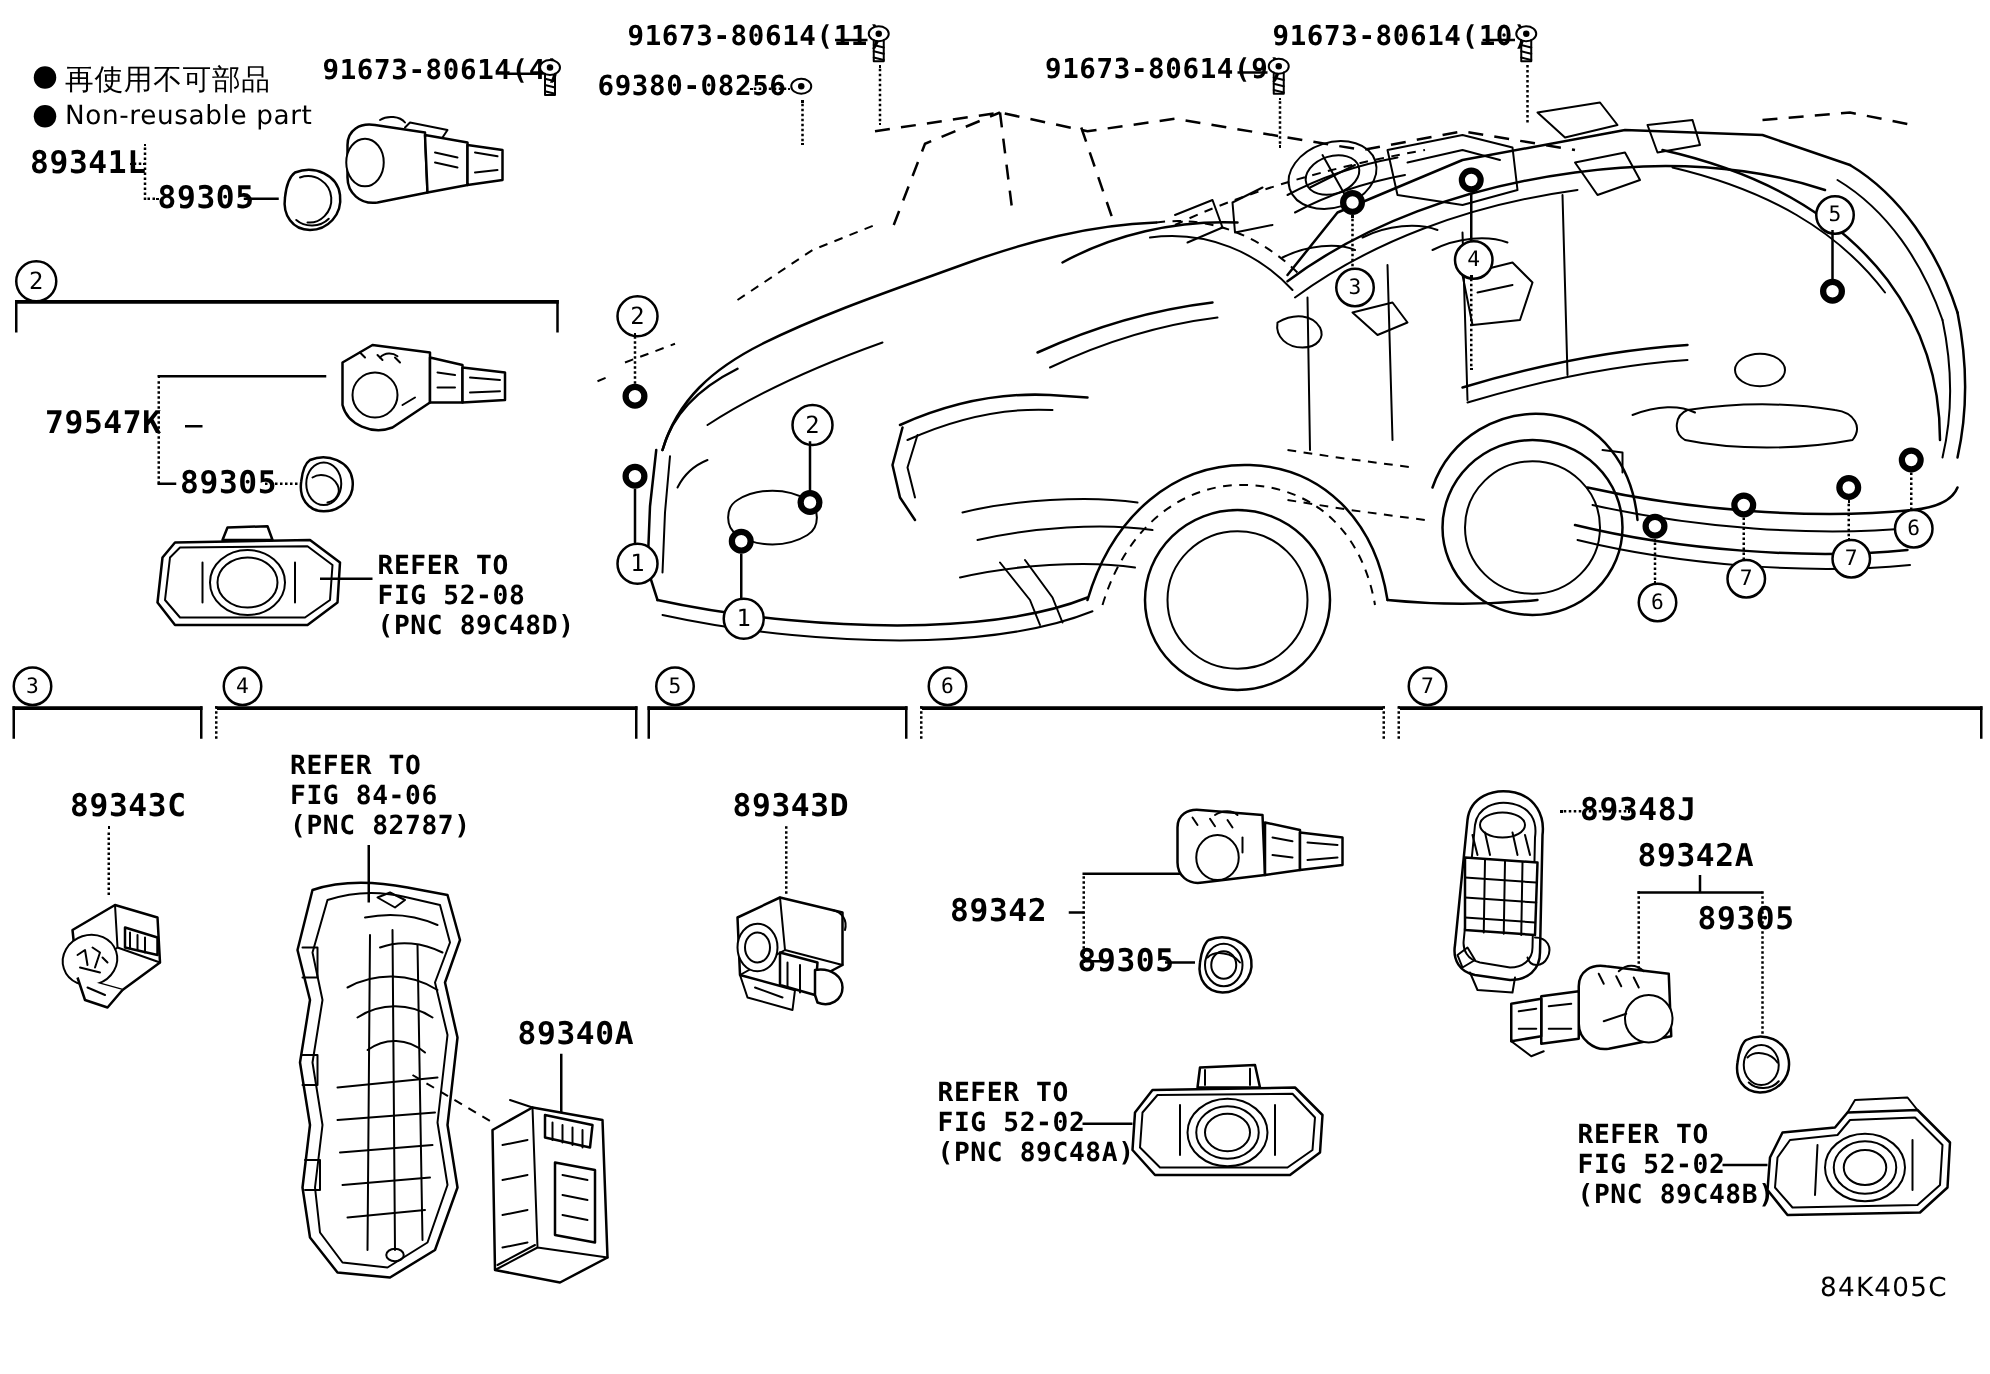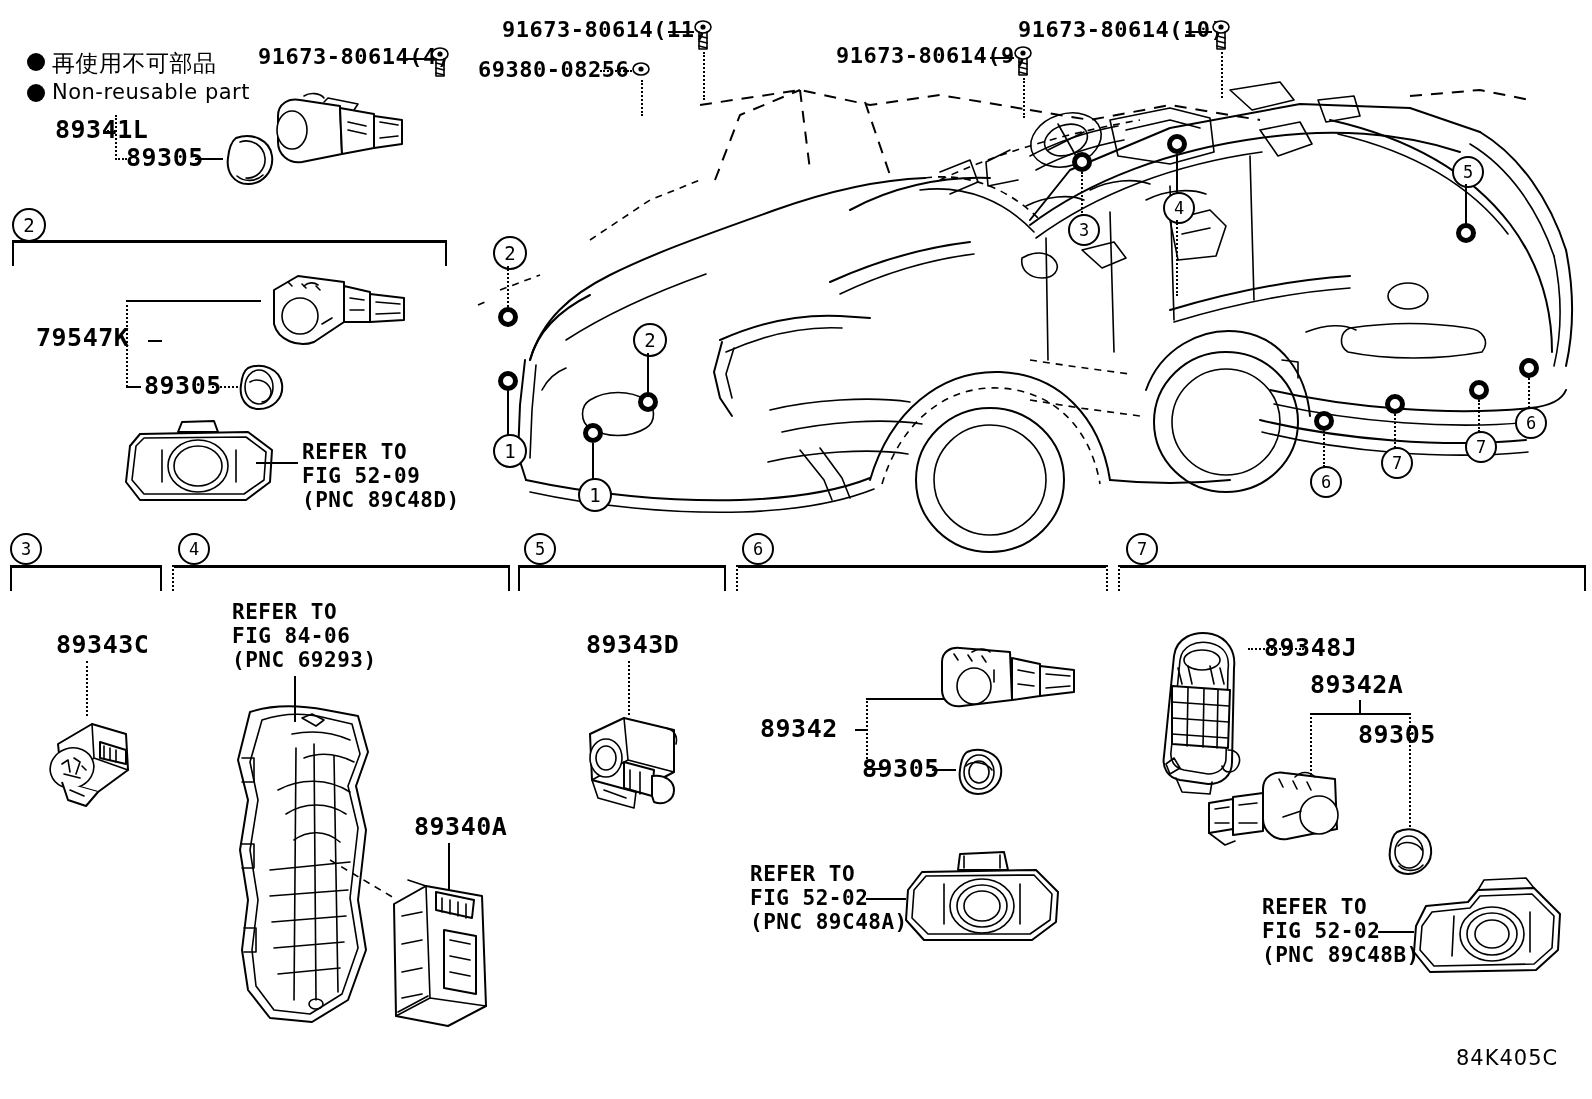--- a/index.html
+++ b/index.html
@@ -54,21 +54,21 @@
       </svg>
   </div>
   <div class="lbl legend-cjk" style="left:52px;top:48px;">再使用不可部品</div>
   <div class="art" style="left:26px;top:83px;">
     <svg width="20" height="20">
         <circle class="blk" cx="10" cy="10" r="9"></circle>
       </svg>
   </div>
   <div class="lbl legend-en" style="left:52px;top:80px;">Non-reusable part</div>
 
-  <div class="lbl pn" style="left:24px;top:117px;margin-left:31px;">89341L</div>
+  <div class="lbl pn" style="left:24px;top:117px;">89341L</div>
   <div class="vline-d" style="left:115px;top:115px;height:45px;"></div>
   <div class="hline-d" style="left:104px;top:130px;width:12px;"></div>
   <div class="hline-d" style="left:115px;top:158px;width:12px;"></div>
   <div class="lbl pn" style="left:126px;top:145px;">89305</div>
   <div class="hline" style="left:195px;top:158px;width:28px;"></div>
 
   <div class="art" style="left:222px;top:130px;">
     <svg width="58" height="58" viewBox="0 0 58 58">
       <path class="sf" d="M14 8 C30 2 48 10 50 26 C52 42 40 54 26 54 C12 54 4 42 6 28 C7 18 10 11 14 8 Z"></path>
       <path class="s1" d="M18 12 C30 8 42 16 43 28 C44 40 34 49 24 48"></path>
@@ -126,21 +126,21 @@
       <path class="sf" d="M10 26 L20 14 L128 12 L152 30 L150 62 L126 80 L20 80 L6 62 Z"></path>
       <path class="s1" d="M16 26 L24 18 L126 17 L146 32 L144 60 L124 74 L24 74 L12 60 Z"></path>
       <ellipse class="sf1" cx="78" cy="46" rx="30" ry="26"></ellipse>
       <ellipse class="s1" cx="78" cy="46" rx="24" ry="20"></ellipse>
       <path class="sf" d="M58 12 L62 2 L94 1 L98 12 Z"></path>
       <path class="s1" d="M42 30 L42 62 M116 30 L116 62"></path>
     </svg>
   </div>
   <div class="hline" style="left:256px;top:462px;width:42px;"></div>
   <div class="lbl ref" style="left:302px;top:440px;">REFER TO</div>
-  <div class="lbl ref" style="left:302px;top:464px;">FIG 52-09</div>
+  <div class="lbl ref" style="left:302px;top:464px;">FIG 52-08</div>
   <div class="lbl ref" style="left:302px;top:488px;">(PNC 89C48D)</div>
 
   <div class="lbl pn-sm" style="left:258px;top:45px;">91673-80614(4)</div>
   <div class="hline" style="left:406px;top:58px;width:24px;"></div>
   <div class="art" style="left:428px;top:46px;">
     <svg width="24" height="34" viewBox="0 0 24 34">
       <ellipse class="sf1" cx="12" cy="8" rx="8" ry="6"></ellipse>
         <circle class="blk" cx="12" cy="8" r="2.6"></circle>
       <path class="s1" d="M8 13 L8 30 L16 30 L16 13"></path>
         <path class="s1" d="M8 17 L16 19 M8 22 L16 24 M8 27 L16 29"></path>
@@ -367,21 +367,21 @@
       <path class="s1" d="M24 62 L40 66"></path>
       <path class="sf" d="M60 30 L86 38 L86 52 L60 46 Z"></path>
       <path class="s1" d="M64 34 L64 46 M70 36 L70 48 M76 38 L76 50"></path>
       <path class="sf" d="M22 70 L28 88 L46 94 L58 80"></path>
       <path class="s1" d="M30 78 L44 84"></path>
     </svg>
   </div>
 
   <div class="lbl ref" style="left:232px;top:600px;">REFER TO</div>
   <div class="lbl ref" style="left:232px;top:624px;">FIG 84-06</div>
-  <div class="lbl ref" style="left:232px;top:648px;">(PNC 69293)</div>
+  <div class="lbl ref" style="left:232px;top:648px;">(PNC 82787)</div>
   <div class="leader-solid" style="left:294px;top:676px;height:46px;"></div>
 
   <div class="art" style="left:208px;top:700px;">
     <svg width="220" height="330" viewBox="0 0 220 330">
       <path class="s" d="M42 12 C60 6 86 4 118 10 L150 16 L160 52 L148 86 L158 130 L150 200 L158 250 L140 300 L104 322 L62 318 L40 290 L34 250 L40 200 L32 150 L40 100 L30 60 Z"></path>
       <path class="s1" d="M54 20 C72 14 94 12 118 18 L144 24 L152 54 L140 86 L150 128 L142 198 L150 248 L134 294 L102 314 L66 310 L48 286 L44 250 L50 200 L42 150 L50 100 L42 62 Z"></path>
       <path class="s1" d="M84 34 C104 30 124 32 142 40"></path>
       <path class="s1" d="M96 58 C112 52 130 54 146 62"></path>
       <path class="s1" d="M70 90 C92 78 120 78 142 92"></path>
       <path class="s1" d="M78 114 C96 102 120 102 138 114"></path>
@@ -540,15 +540,15 @@
       <path class="sf" d="M8 54 L18 34 L60 30 L70 18 L126 16 L152 42 L150 78 L128 98 L22 100 L6 80 Z"></path>
       <path class="s1" d="M14 54 L24 40 L62 36 L72 24 L124 22 L146 44 L144 76 L126 92 L26 94 L12 78 Z"></path>
       <ellipse class="sf1" cx="84" cy="62" rx="32" ry="27"></ellipse>
       <ellipse class="s1" cx="84" cy="62" rx="25" ry="21"></ellipse>
       <ellipse class="s1" cx="84" cy="62" rx="17" ry="14"></ellipse>
       <path class="s1" d="M46 44 L44 84 M122 40 L122 80"></path>
       <path class="s1" d="M70 18 L76 8 L118 6 L126 16"></path>
     </svg>
   </div>
 
-  <div class="lbl figid" style="left:1456px;top:1046px;">84K405C</div>
+  <div class="lbl figid" style="left:1456px;top:1018px;">84K405C</div>
 
 </div>
 
 </body></html>

